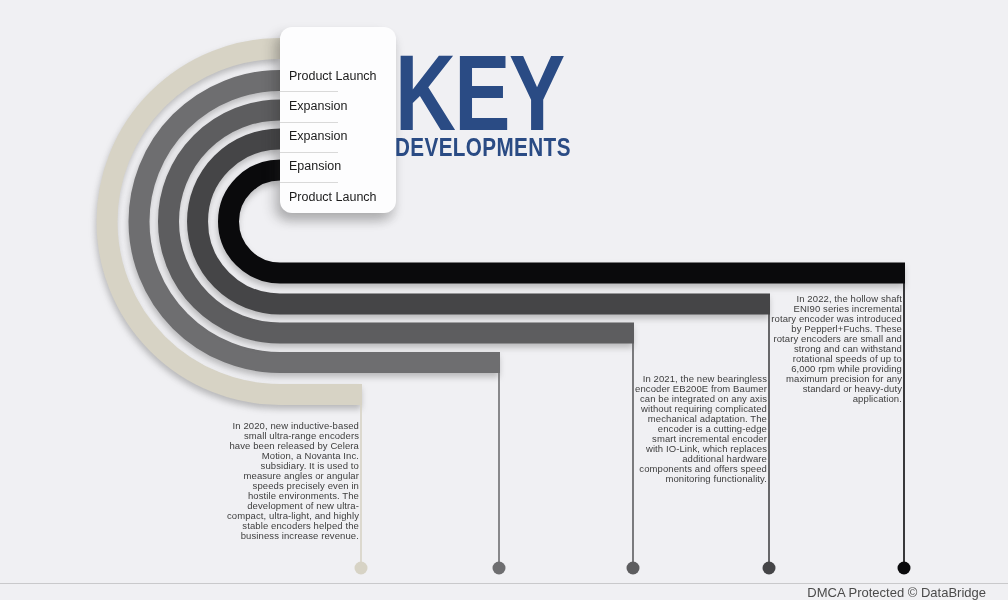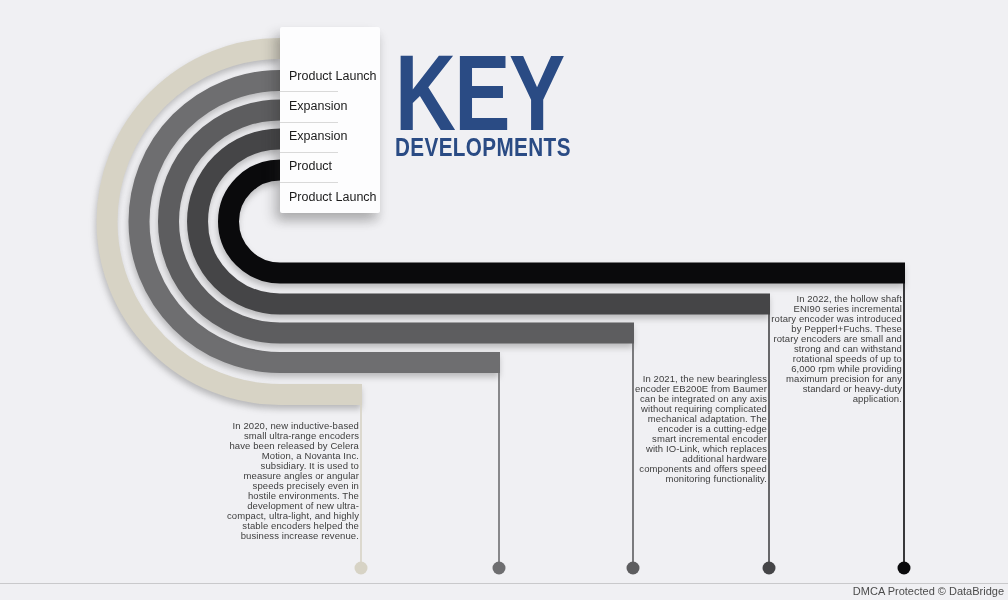--- a/index.html
+++ b/index.html
@@ -9,22 +9,22 @@
     width:1008px;height:600px;
     background:#f0f0f3;
     overflow:hidden;
   }
   svg.graphic{position:absolute;left:0;top:0;}
   .rings path{fill:none;stroke-width:21;stroke-linecap:butt;
     filter:drop-shadow(-1px 4px 3px rgba(80,80,80,0.35));}
   .connectors line{stroke-width:1.6;}
   
   .legend-panel{
-    position:absolute;left:280px;top:27px;width:100px;height:186px;
-    background:#fdfdfe;border-radius:2px;
+    position:absolute;left:280px;top:27px;width:116px;height:186px;
+    background:#fdfdfe;border-radius:12px;
     box-shadow:-7px 7px 12px rgba(40,40,40,0.22), 0 8px 10px rgba(40,40,40,0.15);
   }
   .legend-row{
     position:absolute;left:9px;width:110px;
     font-size:12.5px;line-height:16px;color:#1b1b1b;white-space:nowrap;
   }
   .lr0{top:41px;}.lr1{top:71px;}.lr2{top:101px;}.lr3{top:131px;}.lr4{top:162px;}
   .legend-sep{position:absolute;left:0;width:58px;height:1px;background:#d9d9d9;}
   .ls0{top:64px;}.ls1{top:95px;}.ls2{top:125px;}.ls3{top:155px;}
   
@@ -41,21 +41,21 @@
     font-size:9.5px;line-height:10px;letter-spacing:0.1px;
     color:#3d3d3d;text-align:right;
   }
   .tb0{right:649px;top:421px;}
   .tb1{right:511px;top:389px;}
   .tb2{right:376px;top:357px;}
   .tb3{right:241px;top:326px;margin-top:48px;}
   .tb4{right:106px;top:294px;}
   
   .bottom-line{position:absolute;left:0;top:583px;width:1008px;height:1px;background:#c9c9cb;}
-  .watermark{position:absolute;right:4px;top:585px;font-size:11px;color:#4b4b4b;}
+  .watermark{position:absolute;right:22px;top:585px;font-size:13px;color:#4b4b4b;}
 </style>
 </head>
 <body>
 
 <div class="canvas" style="background: rgb(240, 240, 243);">
 
   <svg class="graphic" width="1008" height="600" viewBox="0 0 1008 600">
     <g class="rings">
       <path d="M 280 48.5 A 173 173 0 0 0 280 394.5 L 362 394.5" stroke="#d7d3c5"></path>
       <path d="M 280 80.5 A 141 141 0 0 0 280 362.5 L 500 362.5" stroke="#6e6e70"></path>
@@ -80,21 +80,21 @@
   </svg>
 
   <div class="legend-panel">
     <div class="legend-sep ls0"></div>
     <div class="legend-sep ls1"></div>
     <div class="legend-sep ls2"></div>
     <div class="legend-sep ls3"></div>
     <div class="legend-row lr0">Product Launch</div>
     <div class="legend-row lr1">Expansion</div>
     <div class="legend-row lr2">Expansion</div>
-    <div class="legend-row lr3">Product</div>
+    <div class="legend-row lr3">Epansion</div>
     <div class="legend-row lr4">Product Launch</div>
   </div>
 
   <div class="title-block" style="color: rgb(42, 75, 132);">
     <div class="title-line1">KEY</div>
     <div class="title-line2">DEVELOPMENTS</div>
   </div>
 
   <div class="tb tb0">In 2020, new inductive-based small ultra-range encoders have been released by Celera Motion, a Novanta Inc. subsidiary. It is used to measure angles or angular speeds precisely even in hostile environments. The development of new ultra-compact, ultra-light, and highly stable encoders helped the business increase revenue.</div>
   <div class="tb tb3">In 2021, the new bearingless encoder EB200E from Baumer can be integrated on any axis without requiring complicated mechanical adaptation. The encoder is a cutting-edge smart incremental encoder with IO-Link, which replaces additional hardware components and offers speed monitoring functionality.</div>

